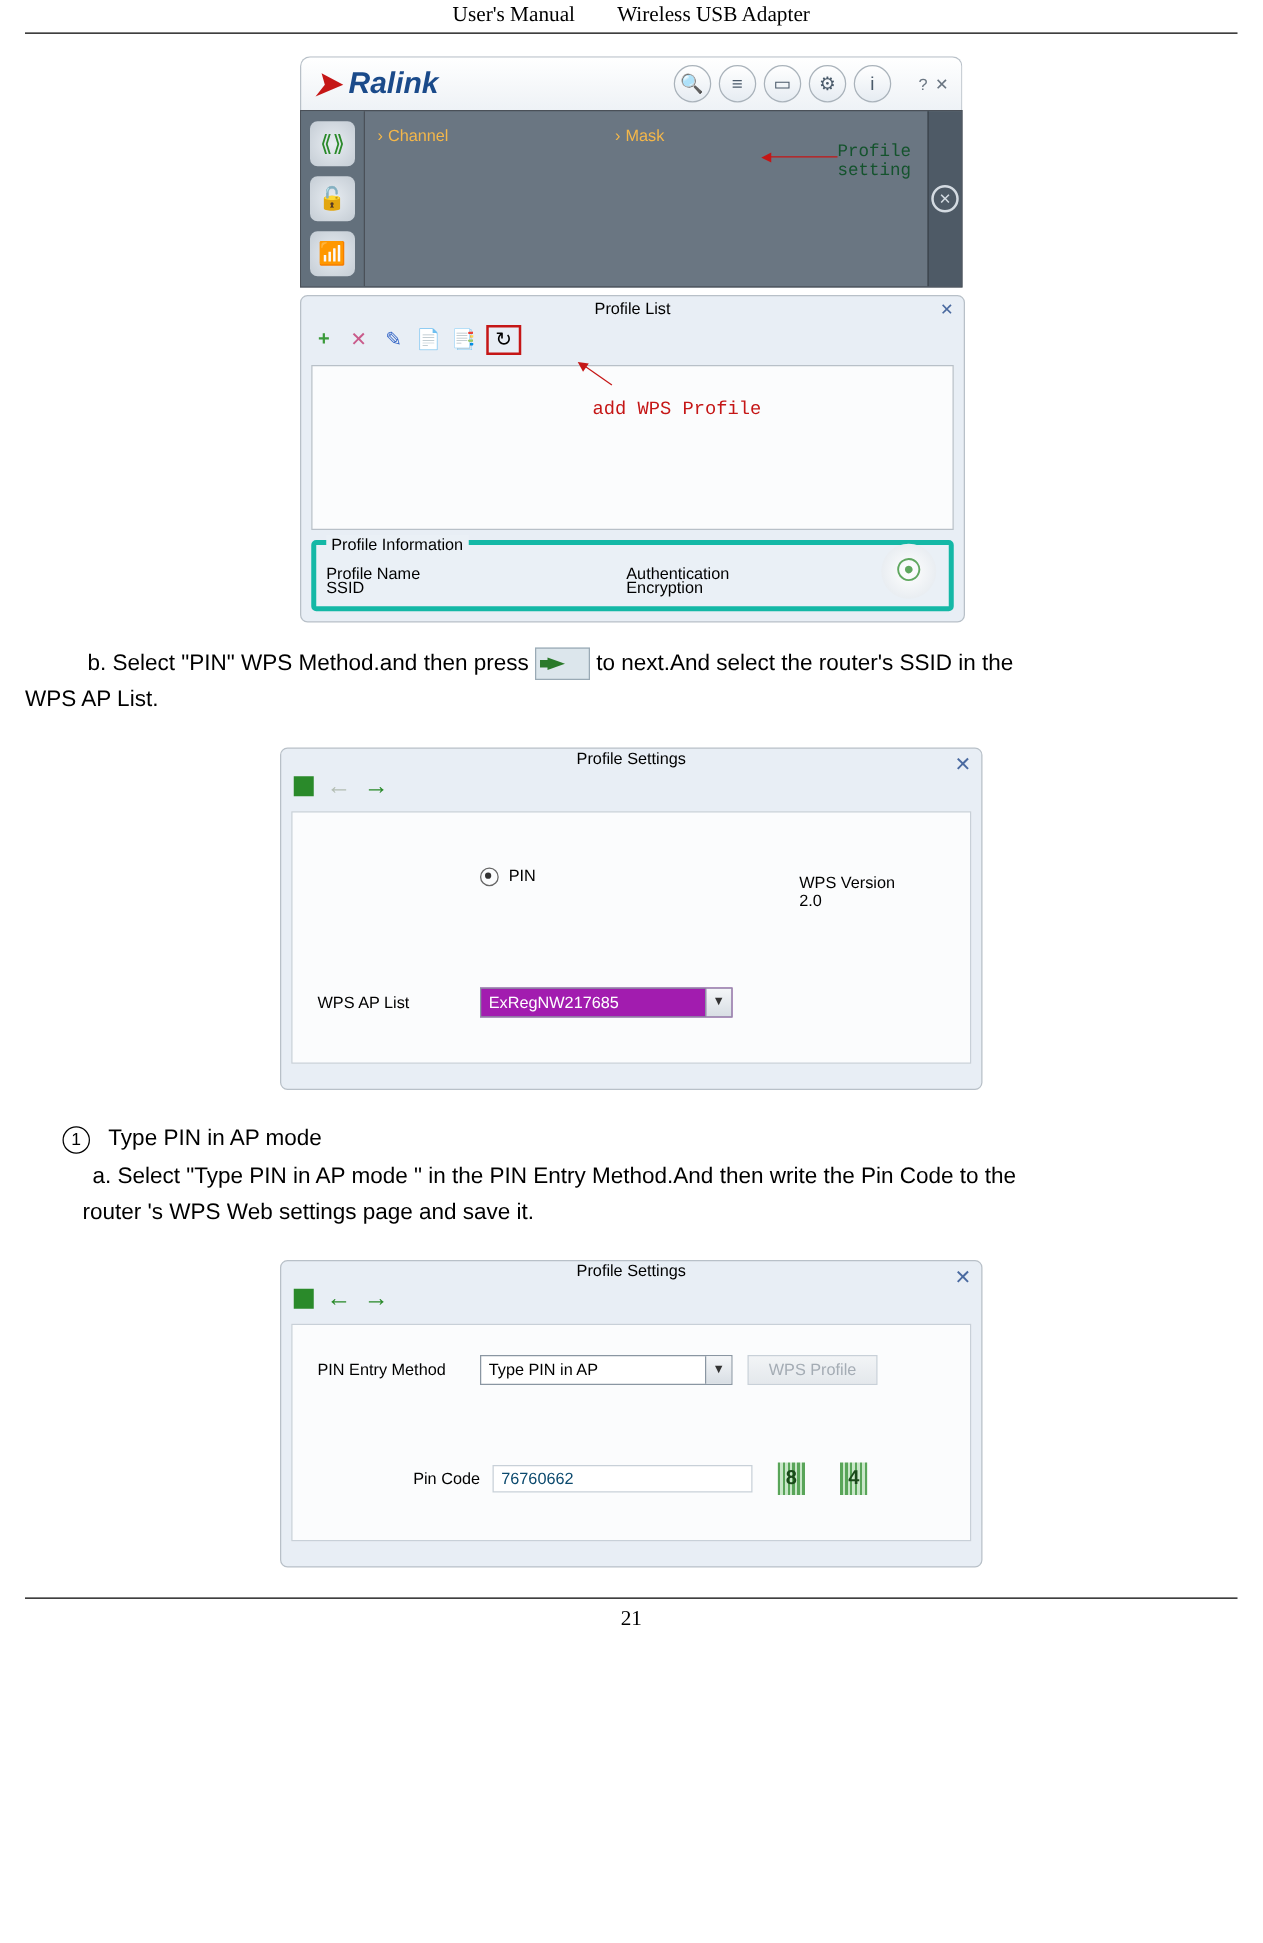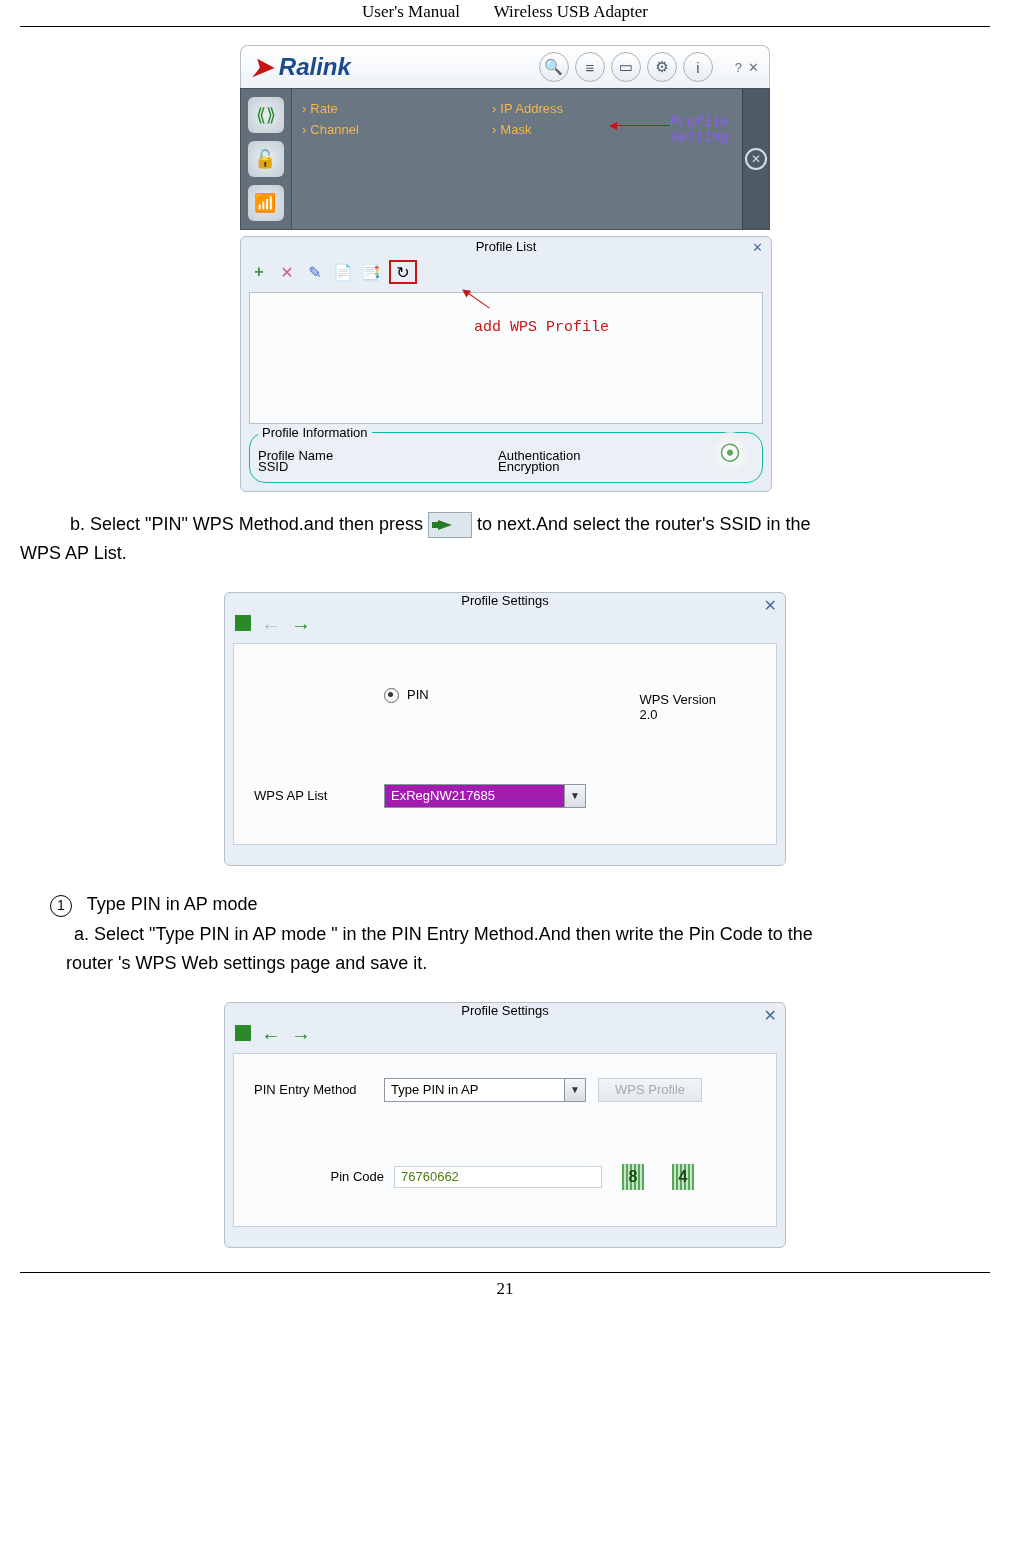--- a/index.html
+++ b/index.html
@@ -103,22 +103,22 @@
   .fields{flex:1;padding:6px 10px;color:#f4b74a;font-size:13px;}
   .frow{display:flex;gap:40px;margin:6px 0;}
   .fitem{min-width:150px;}
   .chev{color:#f4b74a;margin-right:4px;}
   .dark-x{
     width:26px;background:#4e5a66;display:flex;align-items:center;
     justify-content:center;border-left:1px solid #3a424a;
   }
   .dark-x span{width:18px;height:18px;border:2px solid #d4dbe2;border-radius:50%;
     display:flex;align-items:center;justify-content:center;color:#d4dbe2;font-size:12px;}
-  .red-annot{color:#8b5cf6;font-family:"Courier New",monospace;font-size:14px;
-    position:absolute;font-style:italic;}
+  .red-annot{color:#14532d;font-family:"Courier New",monospace;font-size:14px;
+    position:absolute;}
   .win1{position:relative;}
   .annot1{top:70px;left:430px;line-height:1.1;}
   .red-arrow1{position:absolute;top:80px;left:375px;width:55px;height:1px;
     border-top:1px solid #c51616;}
   .red-arrow1::before{content:"";position:absolute;left:-6px;top:-4px;
     border-right:8px solid #c51616;border-top:4px solid transparent;
     border-bottom:4px solid transparent;}
   
   .panel{
     width:530px;margin:6px auto 0;
@@ -140,21 +140,21 @@
     position:relative;
   }
   .annot2{position:absolute;top:26px;left:224px;
     color:#c51616;font-family:"Courier New",monospace;font-size:15px;}
   .red-arrow2{position:absolute;top:-22px;left:-18px;width:28px;height:28px;
     border-top:1px solid #c51616;transform:rotate(35deg);}
   .red-arrow2::before{content:"";position:absolute;left:-5px;top:-4px;
     border-right:8px solid #c51616;border-top:4px solid transparent;
     border-bottom:4px solid transparent;}
   .profinfo{
-    margin:8px 8px 8px 8px;border:1px solid #14b8a6;border-radius:16px;
+    margin:8px 8px 8px 8px;border:4px solid #14b8a6;border-radius:4px;
     background:#eaf0f6;padding:4px 8px 8px 8px;position:relative;
   }
   .profinfo .legend{position:relative;top:-12px;background:#eaf0f6;
     padding:0 4px;font-size:13px;width:fit-content;}
   .profinfo .row{display:flex;font-size:13px;margin-top:-4px;}
   .profinfo .c1{width:240px;}
   .wifi-badge{position:absolute;right:10px;bottom:6px;width:44px;height:44px;
     border-radius:50%;background:radial-gradient(#fff,#e0e6ec);
     display:flex;align-items:center;justify-content:center;color:#5fa75f;font-size:22px;}
   
@@ -188,21 +188,21 @@
     border-left:1px solid #8a96a2;display:flex;align-items:center;
     justify-content:center;color:#333;font-size:10px;}
   .btn-dis{
     display:inline-flex;align-items:center;justify-content:center;
     height:22px;padding:0 16px;margin-left:12px;
     background:linear-gradient(#f2f4f6,#e4e8ec);border:1px solid #c8d0d8;
     color:#a4acb4;font-size:13px;
   }
   .txt-dis{
     display:inline-block;border:1px solid #c8d0d8;height:20px;
-    padding:0 6px;line-height:20px;color:#4d7c0f;background:#fff;
+    padding:0 6px;line-height:20px;color:#0c4a6e;background:#fff;
     width:194px;font-size:13px;
   }
   .pin-digits{display:inline-flex;gap:28px;margin-left:20px;}
   .pin-digit{
     width:22px;height:26px;
     background:repeating-linear-gradient(90deg,#59a559 0,#59a559 2px,#c8e6c8 2px,#c8e6c8 4px);
     display:flex;align-items:center;justify-content:center;
     color:#1a4a1a;font-weight:bold;font-size:16px;
   }
 </style>
@@ -233,24 +233,20 @@
         <div style="color:#6a7682;">✕</div>
       </div>
     </div>
     <div class="win-body">
       <div class="sidecol">
         <div class="side-ico" style="color:#2a8a2a;">⟪⟫</div>
         <div class="side-ico" style="color:#d47a1a;">🔓</div>
         <div class="side-ico" style="color:#c51616;">📶</div>
       </div>
       <div class="fields">
-        <div class="frow">
-          <div class="fitem"><span class="chev">›</span><span>Rate</span></div>
-          <div class="fitem"><span class="chev">›</span><span>IP Address</span></div>
-        </div>
         <div class="frow">
           <div class="fitem"><span class="chev">›</span><span>Channel</span></div>
           <div class="fitem"><span class="chev">›</span><span>Mask</span></div>
         </div>
       </div>
       <div class="dark-x">
           <span>✕</span>
         </div>
     </div>
     <div class="red-annot annot1" style="white-space:pre;">Profile

